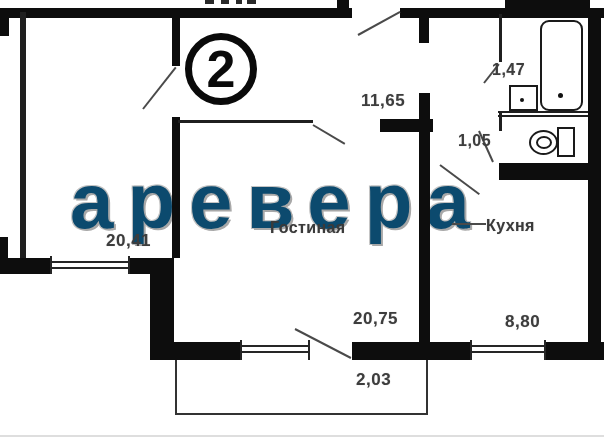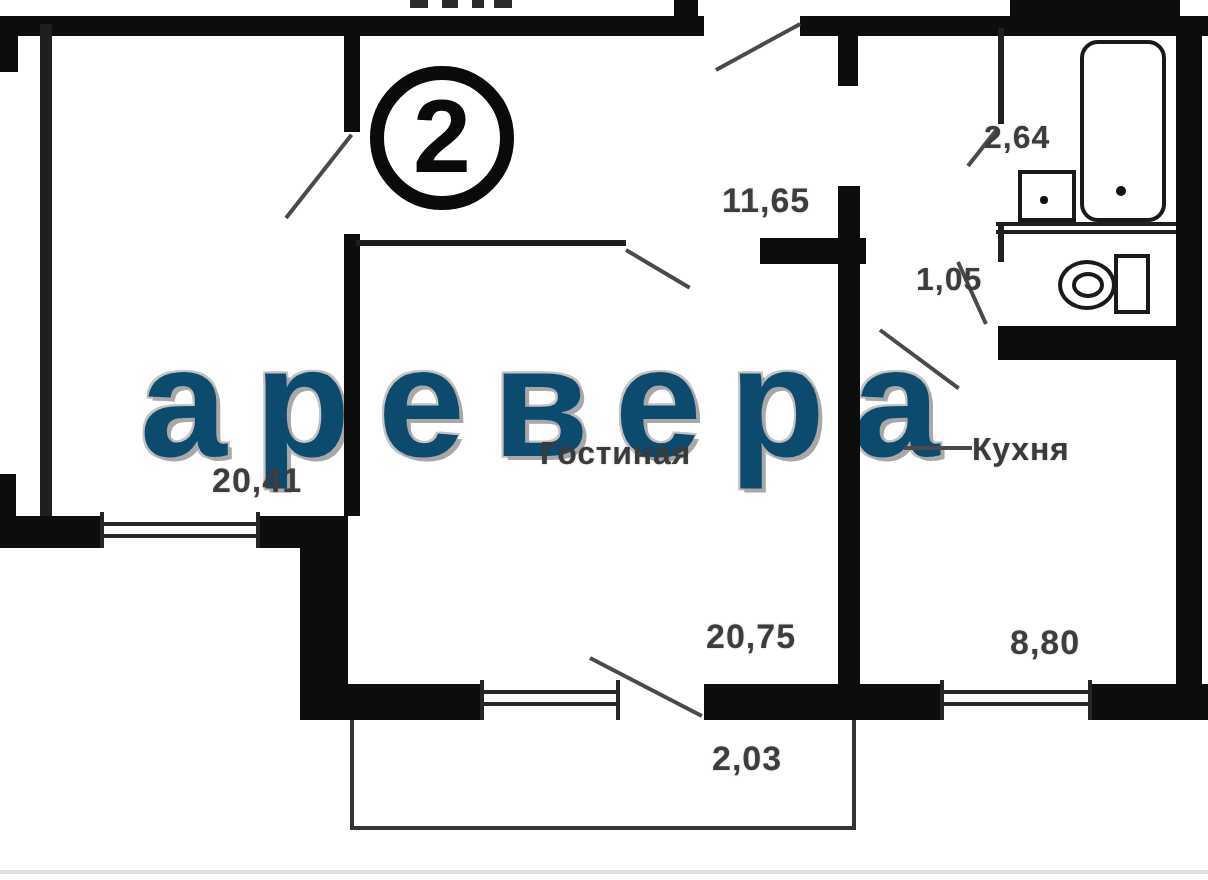--- a/index.html
+++ b/index.html
@@ -113,18 +113,18 @@
   <div id="badge">
     <span>2</span>
   </div>
 
   <div class="num" style="left:106px;top:231px;">20,41</div>
   <div class="name" style="left:270px;top:219px;">Гостиная</div>
   <div class="num" style="left:353px;top:309px;">20,75</div>
   <div class="name" style="left:486px;top:217px;">Кухня</div>
   <div class="num" style="left:505px;top:312px;">8,80</div>
   <div class="num" style="left:361px;top:91px;">11,65</div>
-  <div class="num small" style="left:492px;top:61px;">2,64</div>
+  <div class="num small" style="left:492px;top:61px;">1,47</div>
   <div class="num small" style="left:458px;top:132px;">1,05</div>
   <div class="num" style="left:356px;top:370px;">2,03</div>
 
   <div id="scanline"></div>
 </div>
 
 </body></html>

